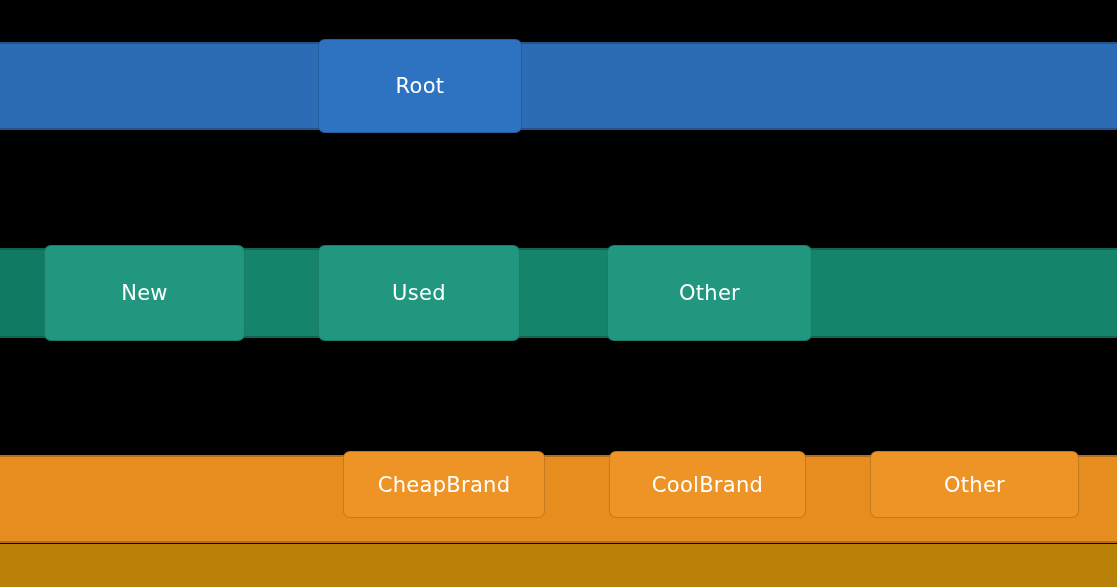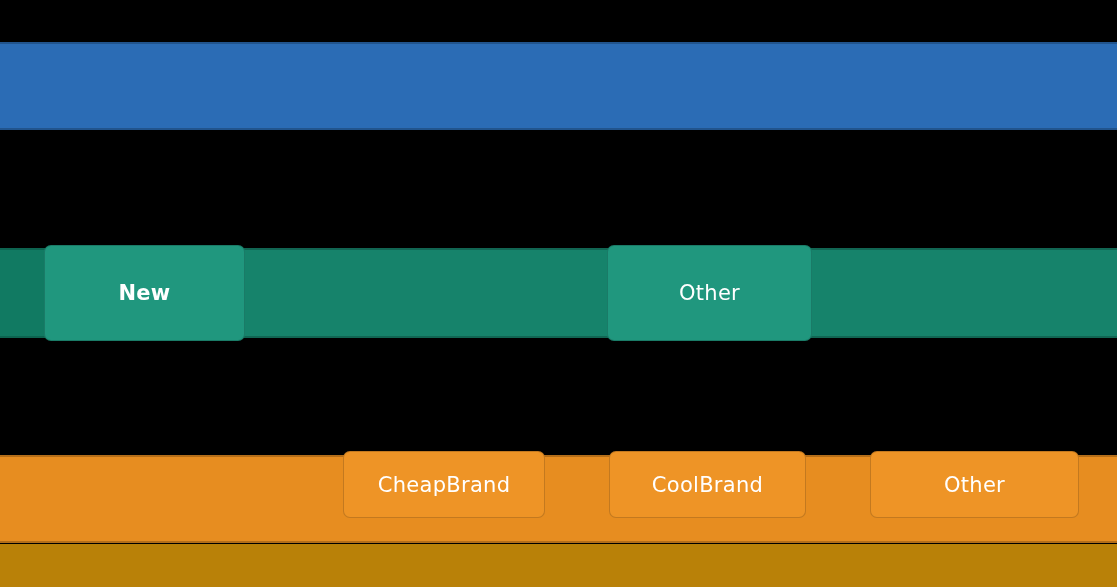--- a/index.html
+++ b/index.html
@@ -66,26 +66,32 @@
     height: 43px;
     z-index: 1;
   }
 </style>
 </head>
 <body>
 
 <div class="canvas" style="background-color: rgb(0, 0, 0);">
 
   <div class="bar bar-l0" style="background-color: rgb(43, 108, 181);"></div>
+  <div class="node node-root" style="background-color: rgb(46, 115, 194);">
+    <span style="color: rgb(255, 255, 255);">Root</span>
+  </div>
 
   <div class="bar bar-l1" style="background-color: rgb(22, 131, 107);"></div>
   <div class="bar-seg bar-l1-left" style="background-color: rgb(17, 122, 98);"></div>
 
   <div class="node node-l1 node-new" style="background-color: rgb(32, 151, 126);">
-    <span style="color: rgb(255, 255, 255); font-weight: bold;">New</span>
+    <span style="color: rgb(255, 255, 255);">New</span>
+  </div>
+  <div class="node node-l1 node-used" style="background-color: rgb(32, 151, 126);">
+    <span style="color: rgb(255, 255, 255);">Used</span>
   </div>
   <div class="node node-l1 node-other1" style="background-color: rgb(32, 151, 126);">
     <span style="color: rgb(255, 255, 255);">Other</span>
   </div>
 
   <div class="strip" style="background-color: rgb(185, 129, 8);"></div>
 
   <div class="bar bar-l2" style="background-color: rgb(231, 141, 32);"></div>
 
   <div class="node node-l2 node-cheap" style="background-color: rgb(238, 148, 38);">

